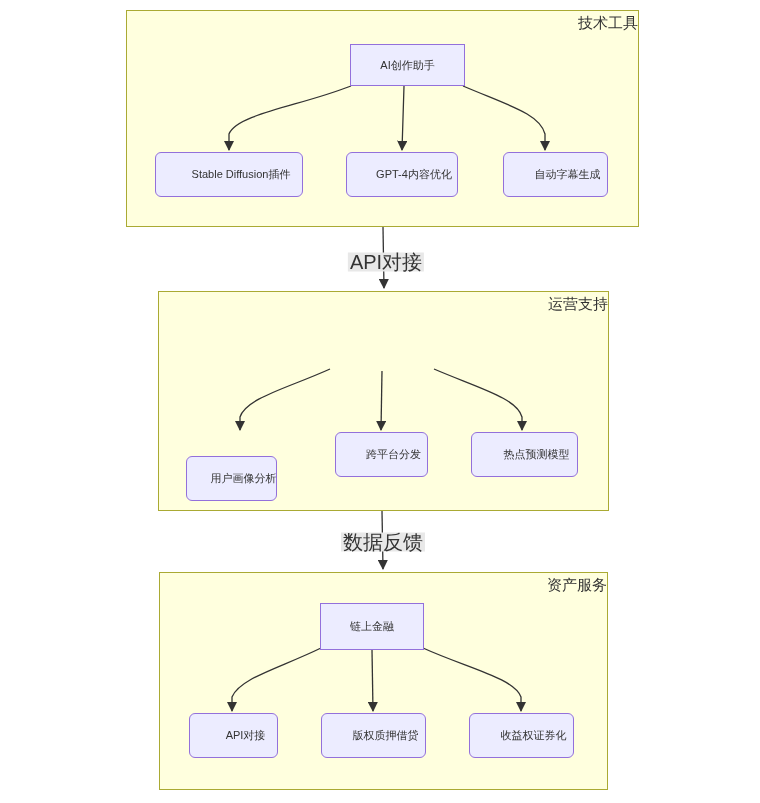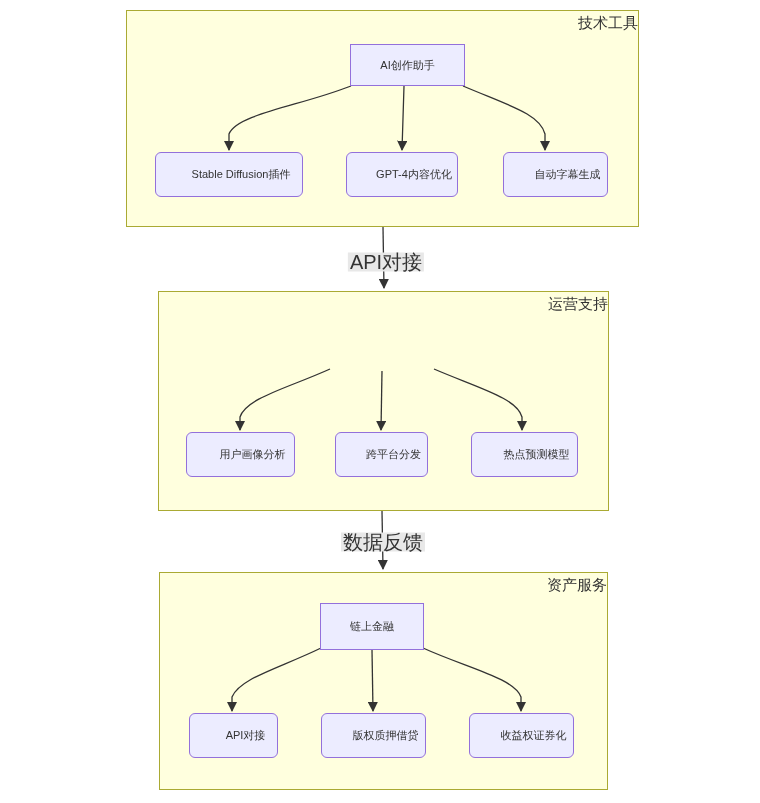--- a/index.html
+++ b/index.html
@@ -107,21 +107,21 @@
 
     <path class="edge" marker-end="url(#arrow)" d="M383,227 L384,288"></path>
     <path class="edge" marker-end="url(#arrow)" d="M382,511 L383,569"></path>
   </svg>
 
   <div class="node" style="left:350px; top:44px; width:115px; height:42px">AI创作助手</div>
   <div class="node rounded" style="left:155px; top:152px; width:148px; height:45px">Stable Diffusion插件</div>
   <div class="node rounded" style="left:346px; top:152px; width:112px; height:45px">GPT-4内容优化</div>
   <div class="node rounded" style="left:503px; top:152px; width:105px; height:45px">自动字幕生成</div>
 
-  <div class="node rounded" style="left:186px; top:432px; width:109px; height:45px">用户画像分析</div>
+  <div class="node rounded" style="left:186px; top:456px; width:91px; height:45px">用户画像分析</div>
   <div class="node rounded" style="left:471px; top:432px; width:107px; height:45px">热点预测模型</div>
   <div class="node rounded" style="left:335px; top:432px; width:93px; height:45px">跨平台分发</div>
 
   <div class="node" style="left:320px; top:603px; width:104px; height:47px">链上金融</div>
   <div class="node rounded" style="left:189px; top:713px; width:89px; height:45px">API对接</div>
   <div class="node rounded" style="left:321px; top:713px; width:105px; height:45px">版权质押借贷</div>
   <div class="node rounded" style="left:469px; top:713px; width:105px; height:45px">收益权证券化</div>
 
   <span class="edge-label" style="left:386px; top:262px">API对接</span>
   <span class="edge-label" style="left:383px; top:542px">数据反馈</span>

